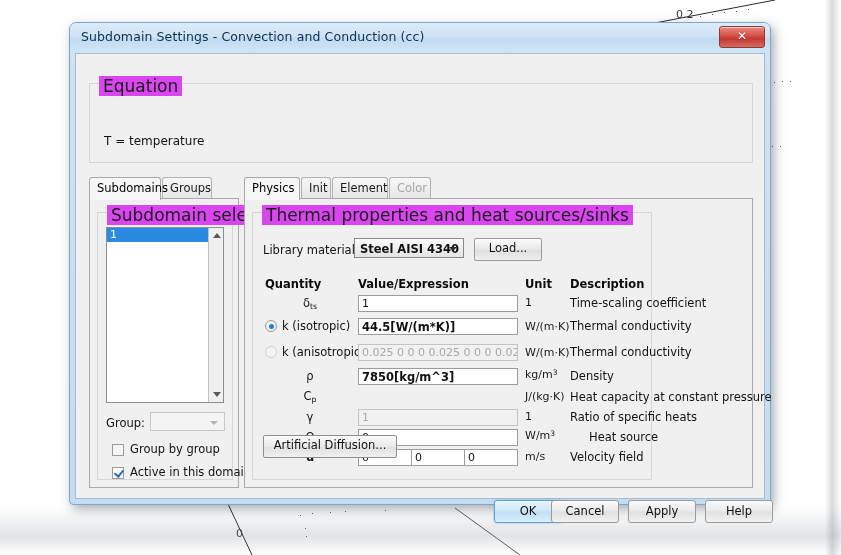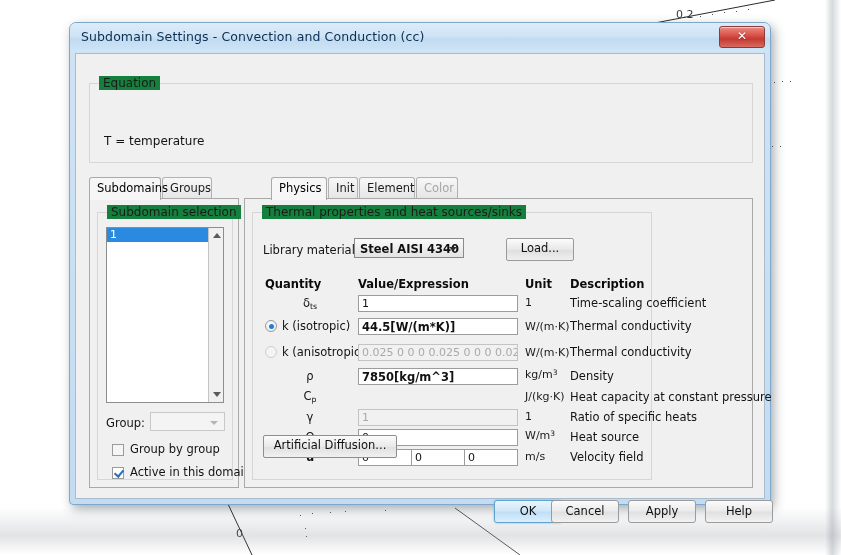--- a/index.html
+++ b/index.html
@@ -112,22 +112,22 @@
     position: absolute;
     border: 1px solid #d6d6d6;
     background: #f0f0f0;
     box-sizing: border-box;
   }
   .groupbox > .gb-title {
     position: absolute;
     top: -8px;
     left: 9px;
     padding: 0 4px;
-    background: #15803d;
-    font-size: 12px;
+    background: #d946ef;
+    font-size: 17px;
     color: #1b1b1b;
     white-space: nowrap;
   }
 
   
   #equation-box {
     left: 13px;
     top: 29px;
     width: 664px;
     height: 80px;
@@ -308,21 +308,21 @@
     left: 18px;
     top: -2px;
     font-size: 11.5px;
     color: #131313;
     white-space: nowrap;
   }
   #chk-selectgroup { left: 14px; top: 231px; }
   #chk-active { left: 14px; top: 254px; }
 
   
-  #right-tabs { left: 168px; top: 123px; width: 300px; margin-left: 27px; }
+  #right-tabs { left: 168px; top: 123px; width: 300px; }
   #tab-physics { left: 0; width: 56px; }
   #tab-init { left: 57px; width: 30px; }
   #tab-element { left: 88px; width: 56px; }
   #tab-color { left: 145px; width: 42px; }
   #right-body {
     left: 168px;
     top: 144px;
     width: 509px;
     height: 290px;
   }
@@ -366,21 +366,20 @@
     width: 66px;
     height: 21px;
     border: 1px solid #9a9a9a;
     border-radius: 2px;
     background: linear-gradient(to bottom, #fbfbfb 0%, #e8e8e8 50%, #dedede 51%, #efefef 100%);
     font-size: 11.5px;
     color: #111;
     text-align: center;
     line-height: 19px;
     cursor: pointer;
-    margin-left: 32px;
   }
 
   
   .thead {
     position: absolute;
     font-size: 11.5px;
     font-weight: bold;
     color: #0b0b0b;
     white-space: nowrap;
   }
@@ -642,21 +641,21 @@
           <div class="desc-cell" style="top:177px;">Heat capacity at constant pressure</div>
 
           <div class="q-label centered" style="left:12px; top:197px; width:90px;">γ</div>
           <div class="tfield disabled" style="left:105px; top:196px; width:160px;">1</div>
           <div class="unit-cell" style="top:197px;">1</div>
           <div class="desc-cell" style="top:197px;">Ratio of specific heats</div>
 
           <div class="q-label centered" style="left:12px; top:217px; width:90px;">Q</div>
           <div class="tfield" style="left:105px; top:216px; width:160px;">0</div>
           <div class="unit-cell" style="top:216px;">W/m<sup>3</sup></div>
-          <div class="desc-cell" style="top:217px;">Heat source</div>
+          <div class="desc-cell" style="top:217px;margin-left:19px;">Heat source</div>
 
           <div class="q-label centered" style="left:12px; top:237px; width:90px;"><b>u</b></div>
           <div class="tfield" style="left:105px; top:236px; width:54px;">0</div>
           <div class="tfield" style="left:158px; top:236px; width:54px;">0</div>
           <div class="tfield" style="left:211px; top:236px; width:54px;">0</div>
           <div class="unit-cell" style="top:237px;">m/s</div>
           <div class="desc-cell" style="top:237px;">Velocity field</div>
 
           <div id="artdiff-btn">Artificial Diffusion...</div>
         </div>

